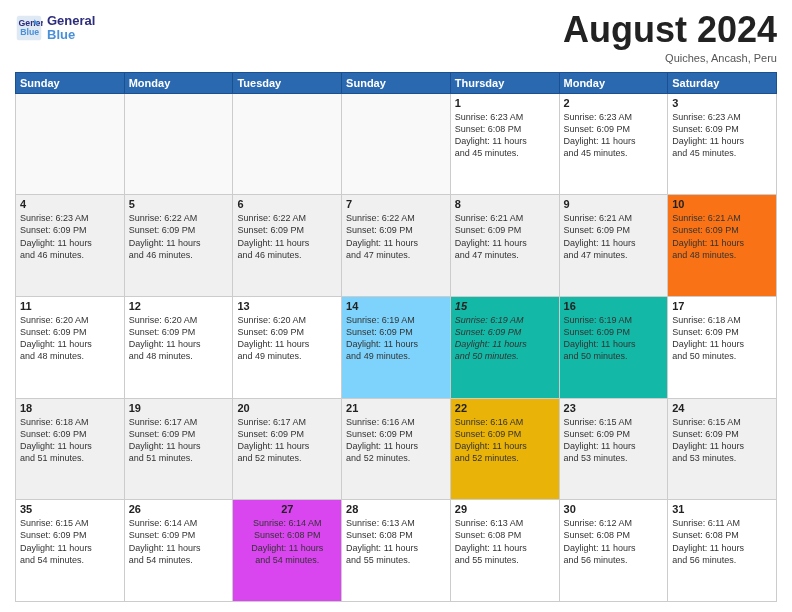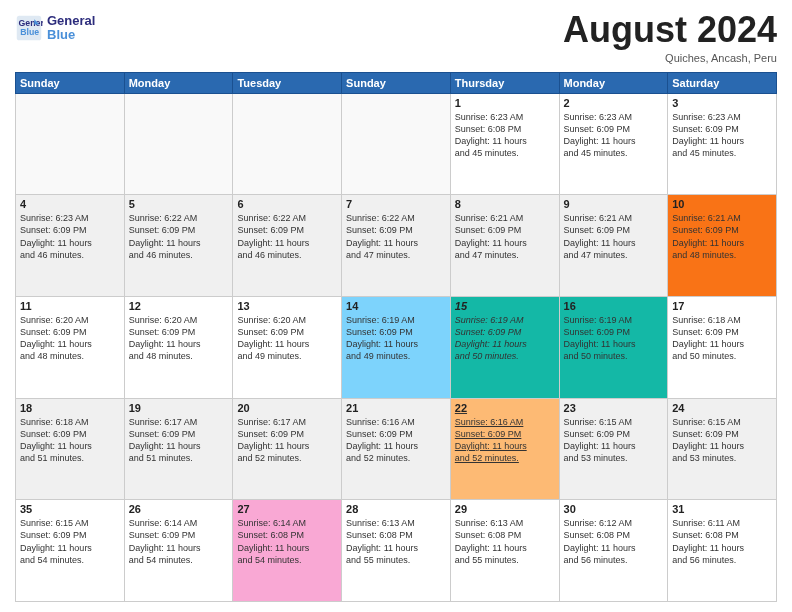--- a/index.html
+++ b/index.html
@@ -281,21 +281,21 @@
 Daylight: 11 hours
 and 52 minutes.</div>
           </td>
           <td style="background: rgb(240, 240, 240);">
             <span class="day-num">21</span>
             <div class="day-info" style="white-space: pre-line;">Sunrise: 6:16 AM
 Sunset: 6:09 PM
 Daylight: 11 hours
 and 52 minutes.</div>
           </td>
-          <td style="background: #fdba74; text-decoration: underline;">
+          <td style="background: #eab308;">
             <span class="day-num">22</span>
             <div class="day-info" style="white-space: pre-line;">Sunrise: 6:16 AM
 Sunset: 6:09 PM
 Daylight: 11 hours
 and 52 minutes.</div>
           </td>
           <td style="background: rgb(240, 240, 240);">
             <span class="day-num">23</span>
             <div class="day-info" style="white-space: pre-line;">Sunrise: 6:15 AM
 Sunset: 6:09 PM
@@ -318,21 +318,21 @@
 Daylight: 11 hours
 and 54 minutes.</div>
           </td>
           <td style="background: rgb(255, 255, 255);">
             <span class="day-num">26</span>
             <div class="day-info" style="white-space: pre-line;">Sunrise: 6:14 AM
 Sunset: 6:09 PM
 Daylight: 11 hours
 and 54 minutes.</div>
           </td>
-          <td style="background: #f9a8d4;">
+          <td style="background: #d946ef; text-align: center;">
             <span class="day-num">27</span>
             <div class="day-info" style="white-space: pre-line;">Sunrise: 6:14 AM
 Sunset: 6:08 PM
 Daylight: 11 hours
 and 54 minutes.</div>
           </td>
           <td style="background: rgb(255, 255, 255);">
             <span class="day-num">28</span>
             <div class="day-info" style="white-space: pre-line;">Sunrise: 6:13 AM
 Sunset: 6:08 PM

